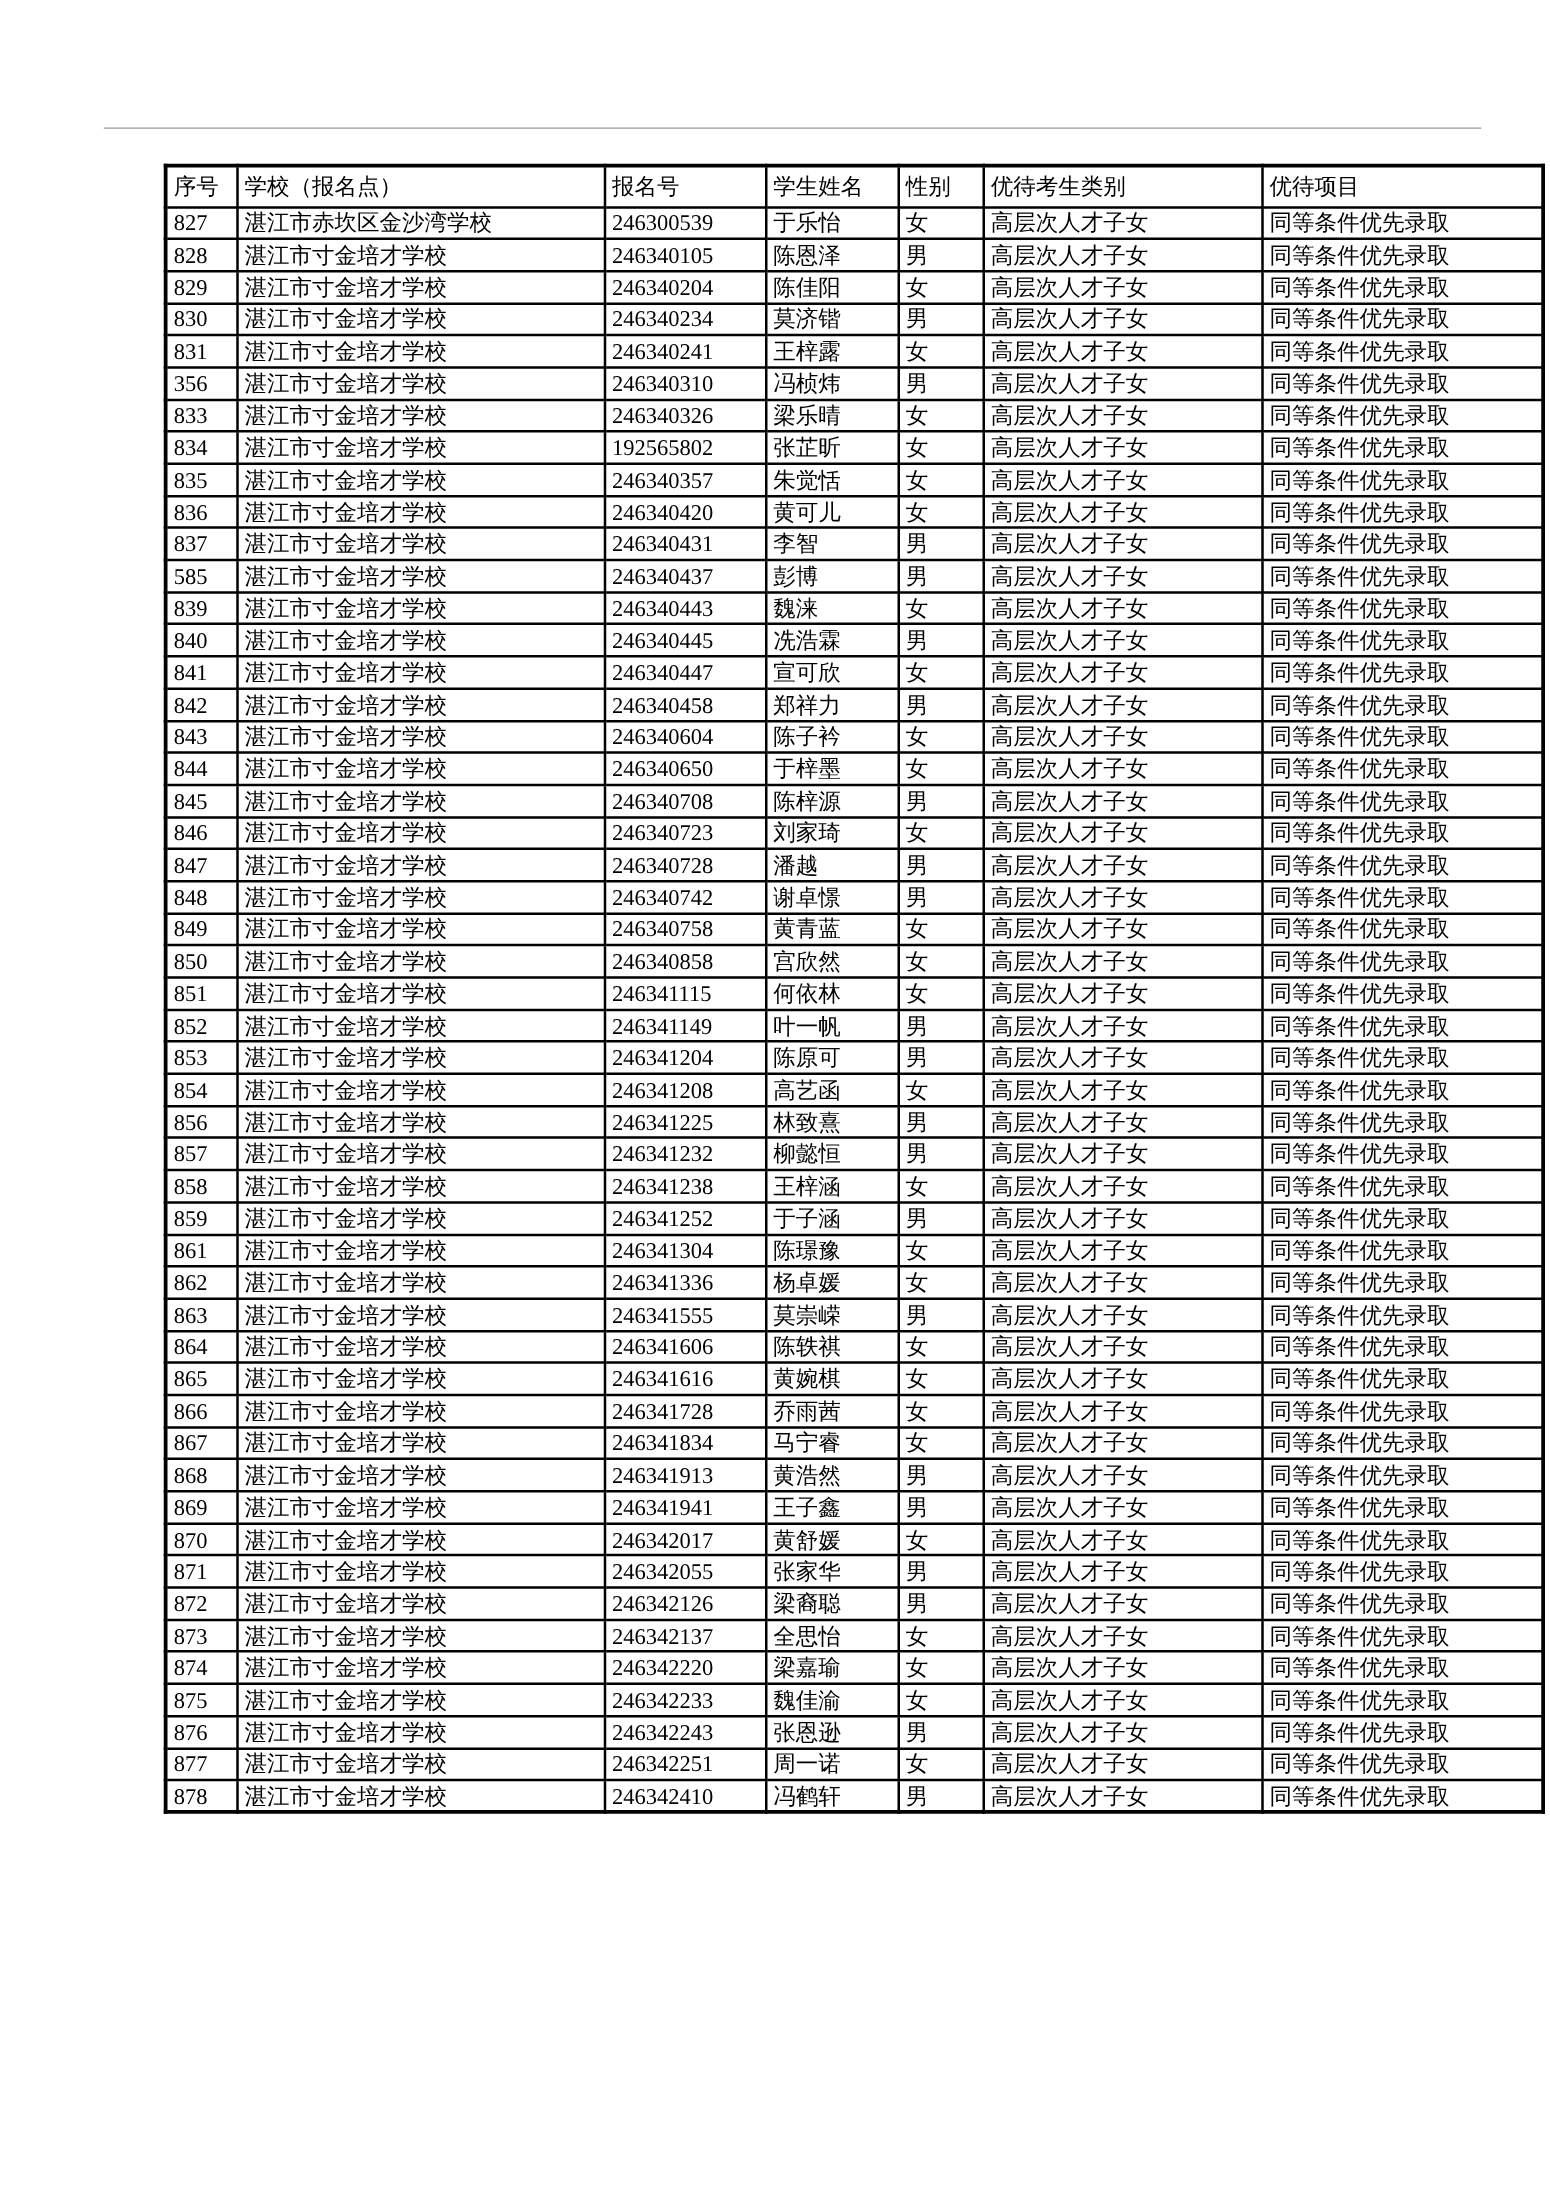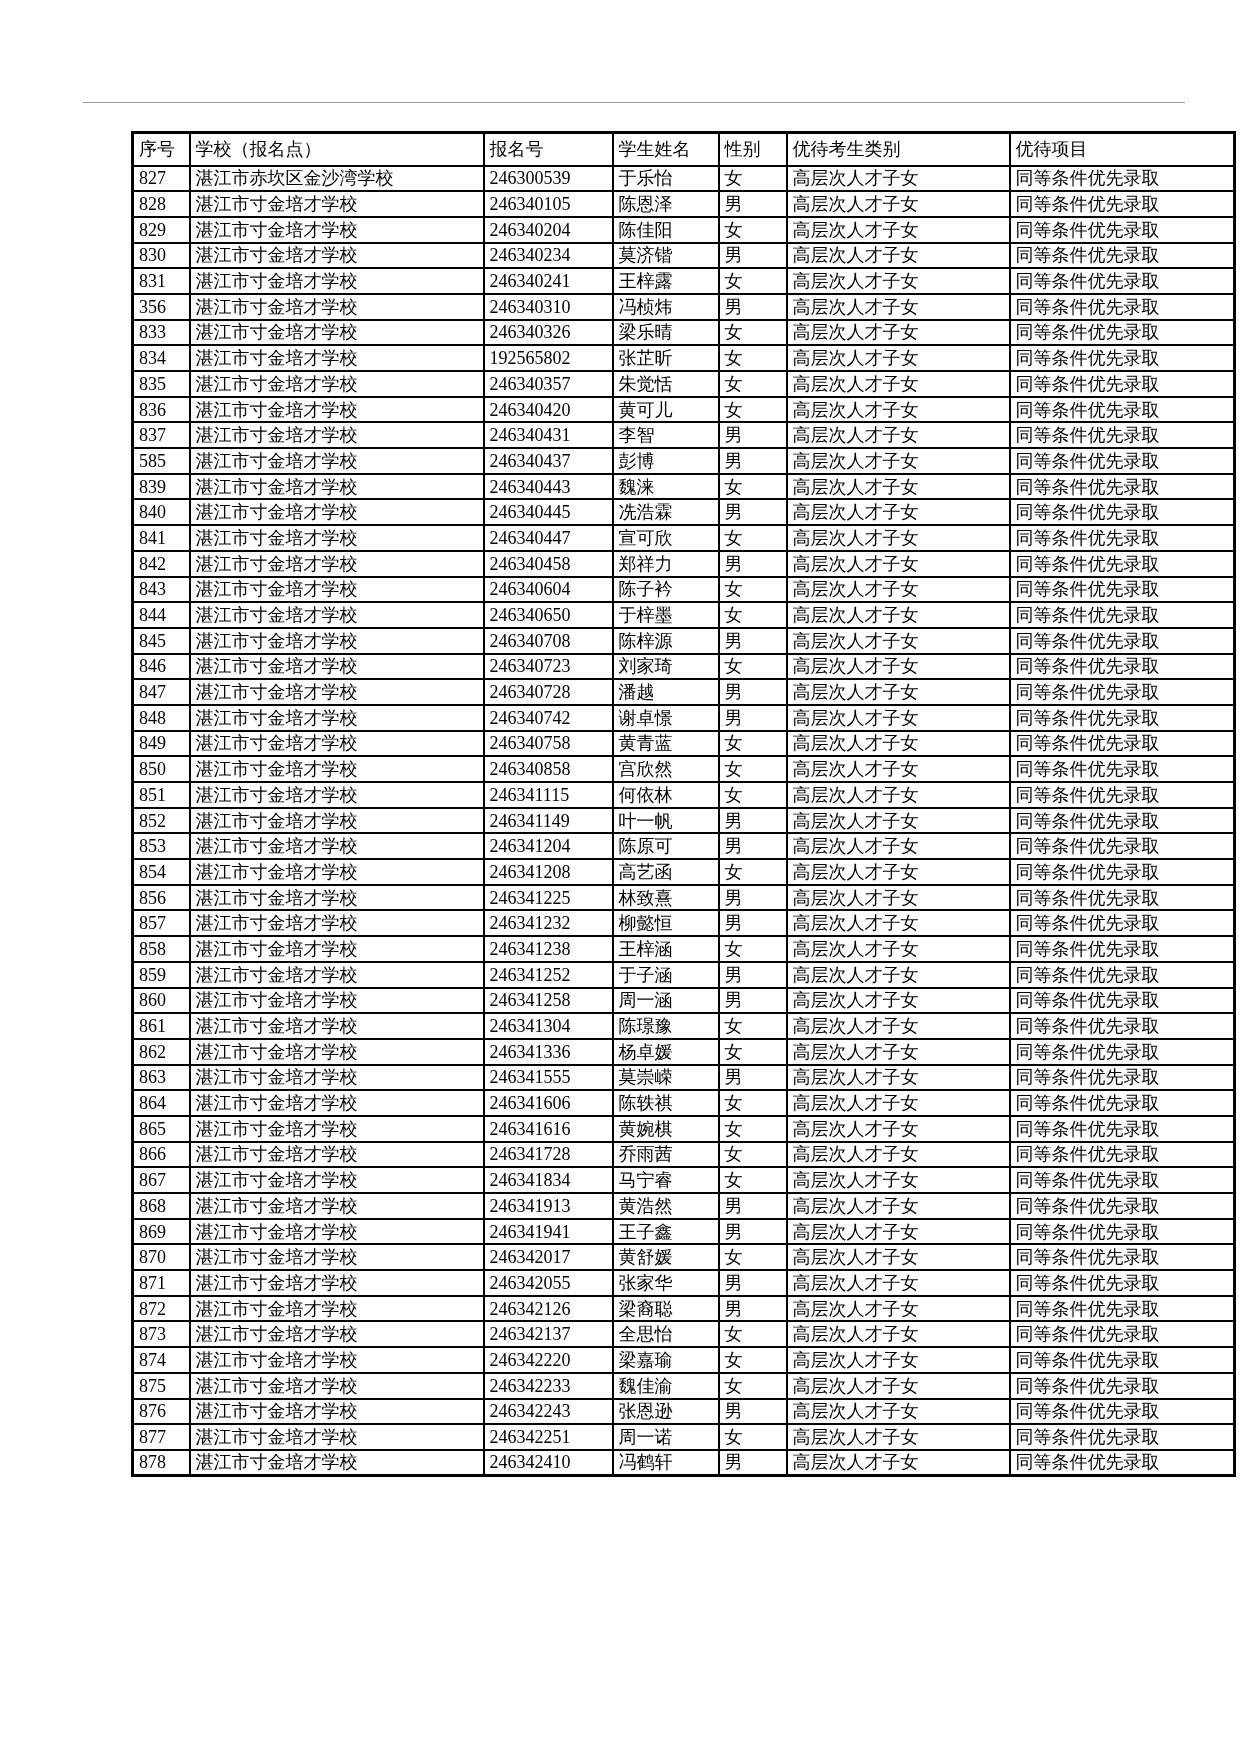--- a/index.html
+++ b/index.html
@@ -364,29 +364,20 @@
       <tr>
         <td>859</td>
         <td>湛江市寸金培才学校</td>
         <td>246341252</td>
         <td>于子涵</td>
         <td>男</td>
         <td>高层次人才子女</td>
         <td>同等条件优先录取</td>
       </tr>
       <tr>
-        <td>860</td>
-        <td>湛江市寸金培才学校</td>
-        <td>246341258</td>
-        <td>周一涵</td>
-        <td>男</td>
-        <td>高层次人才子女</td>
-        <td>同等条件优先录取</td>
-      </tr>
-      <tr>
         <td>861</td>
         <td>湛江市寸金培才学校</td>
         <td>246341304</td>
         <td>陈璟豫</td>
         <td>女</td>
         <td>高层次人才子女</td>
         <td>同等条件优先录取</td>
       </tr>
       <tr>
         <td>862</td>

